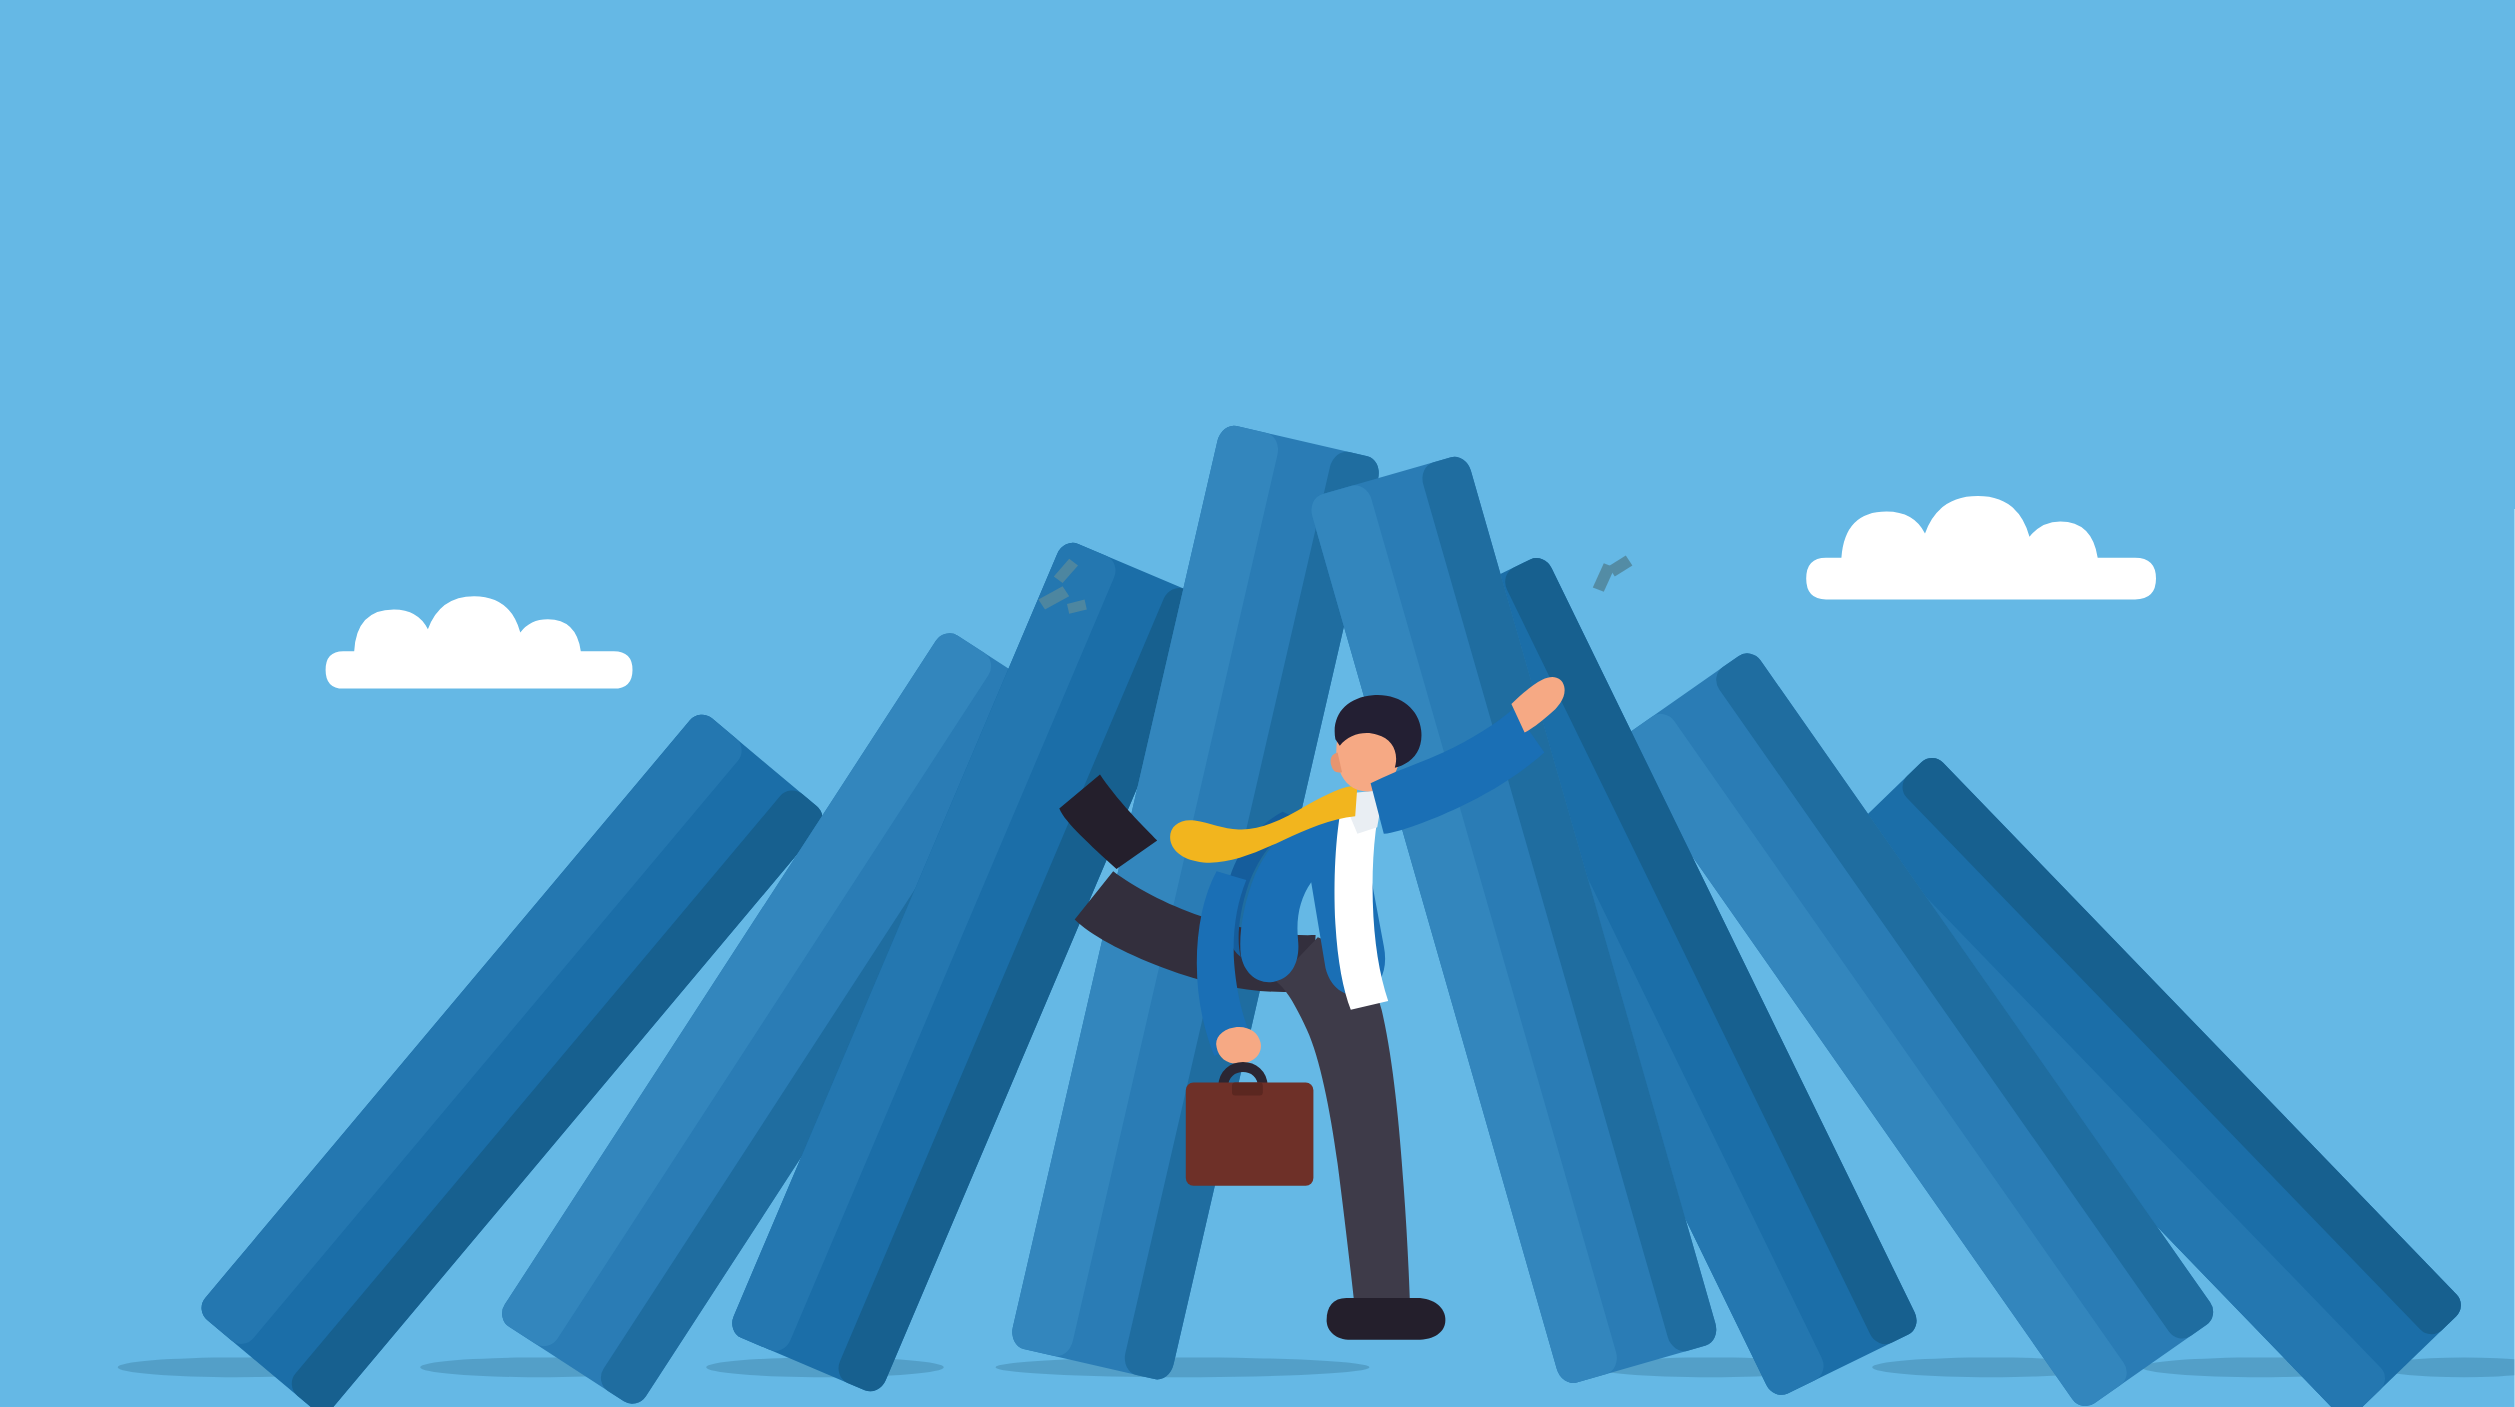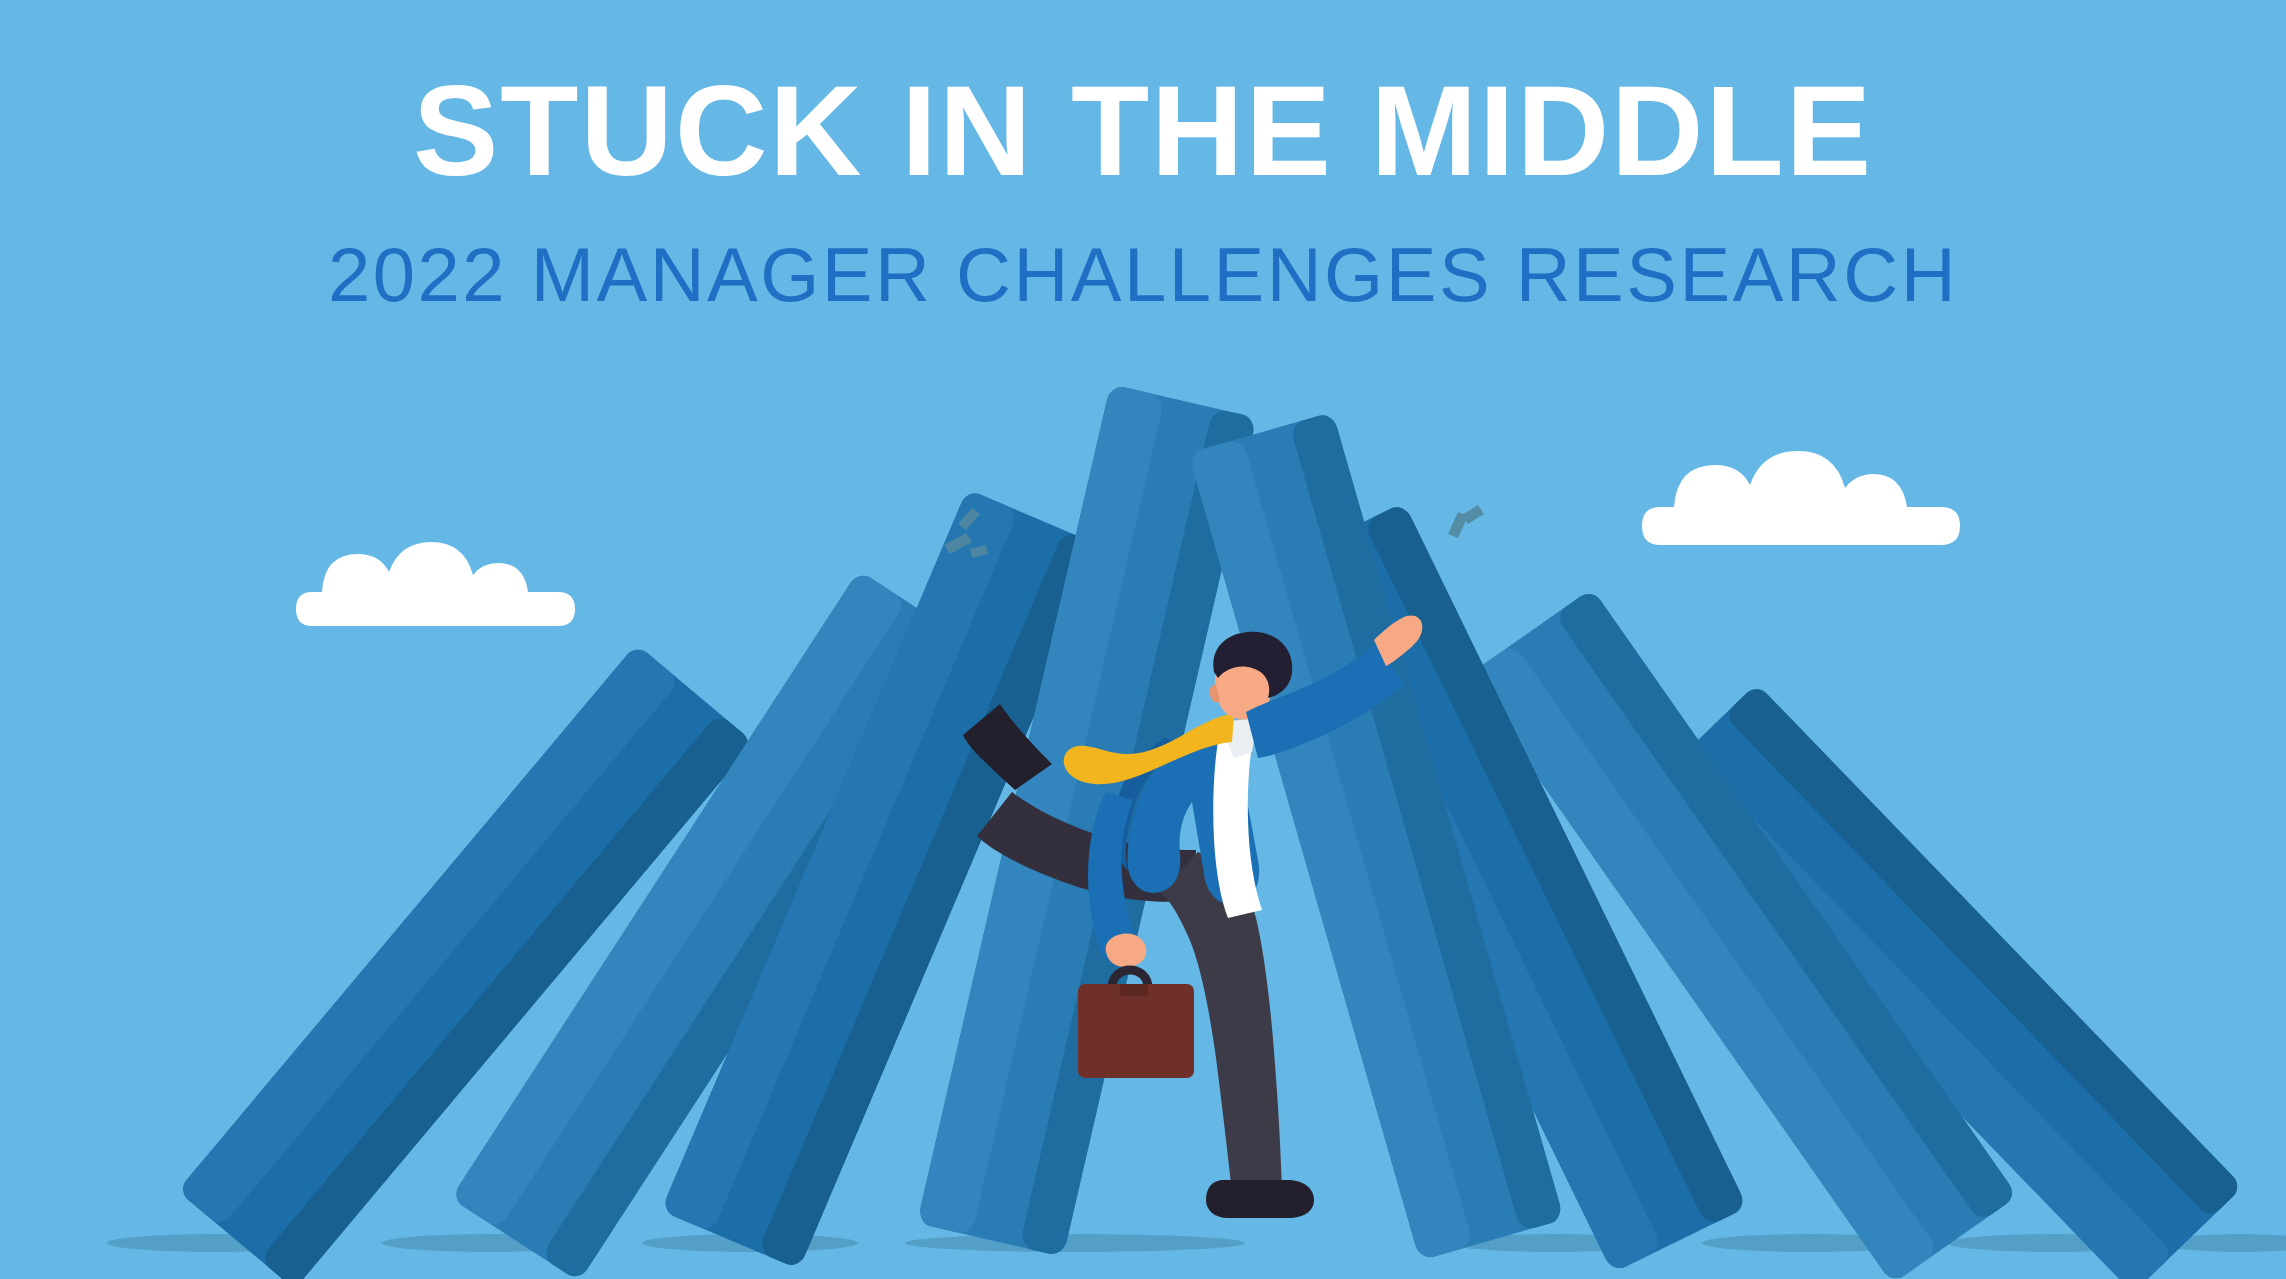--- a/index.html
+++ b/index.html
@@ -59,24 +59,20 @@
     display: block;
     width: 2286px;
     height: 1279px;
   }
 </style>
 </head>
 <body>
 
 <div id="poster">
 
-  <div class="headline-block">
-    <h1 class="headline">STUCK IN THE MIDDLE</h1>
-    <h2 class="subheadline">2022 MANAGER CHALLENGES RESEARCH</h2>
-  </div>
 
   <div class="scene">
     <svg viewBox="0 0 2286 1279" xmlns="http://www.w3.org/2000/svg" aria-hidden="true">
       <defs>
 
         <g id="domino-tile">
           <rect x="-75" y="-700" width="150" height="700" rx="14" ry="14" fill="#1b6ea8"></rect>
           <rect x="-75" y="-700" width="56" height="700" rx="14" ry="14" fill="#2477b0"></rect>
           <rect x="30" y="-700" width="45" height="700" rx="14" ry="14" fill="#17608f"></rect>
         </g>

